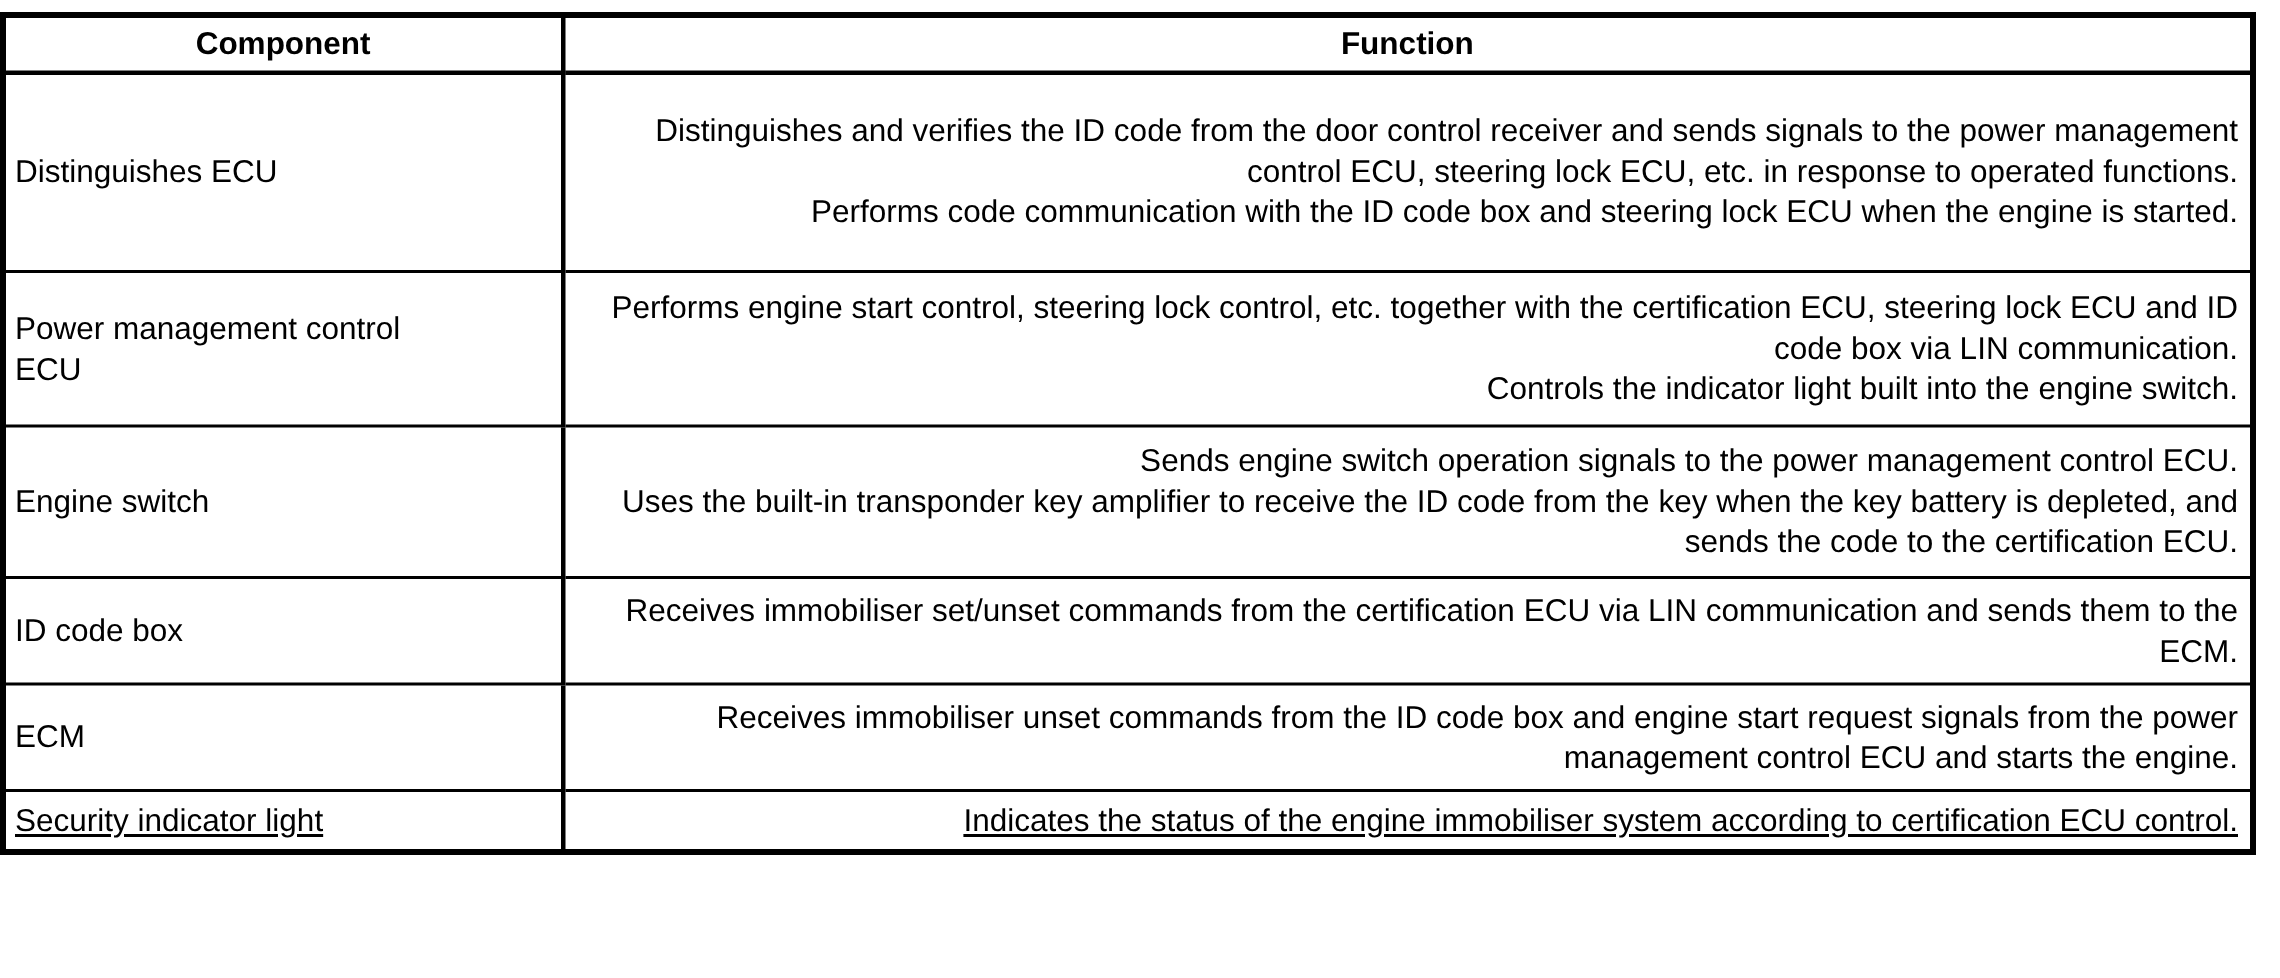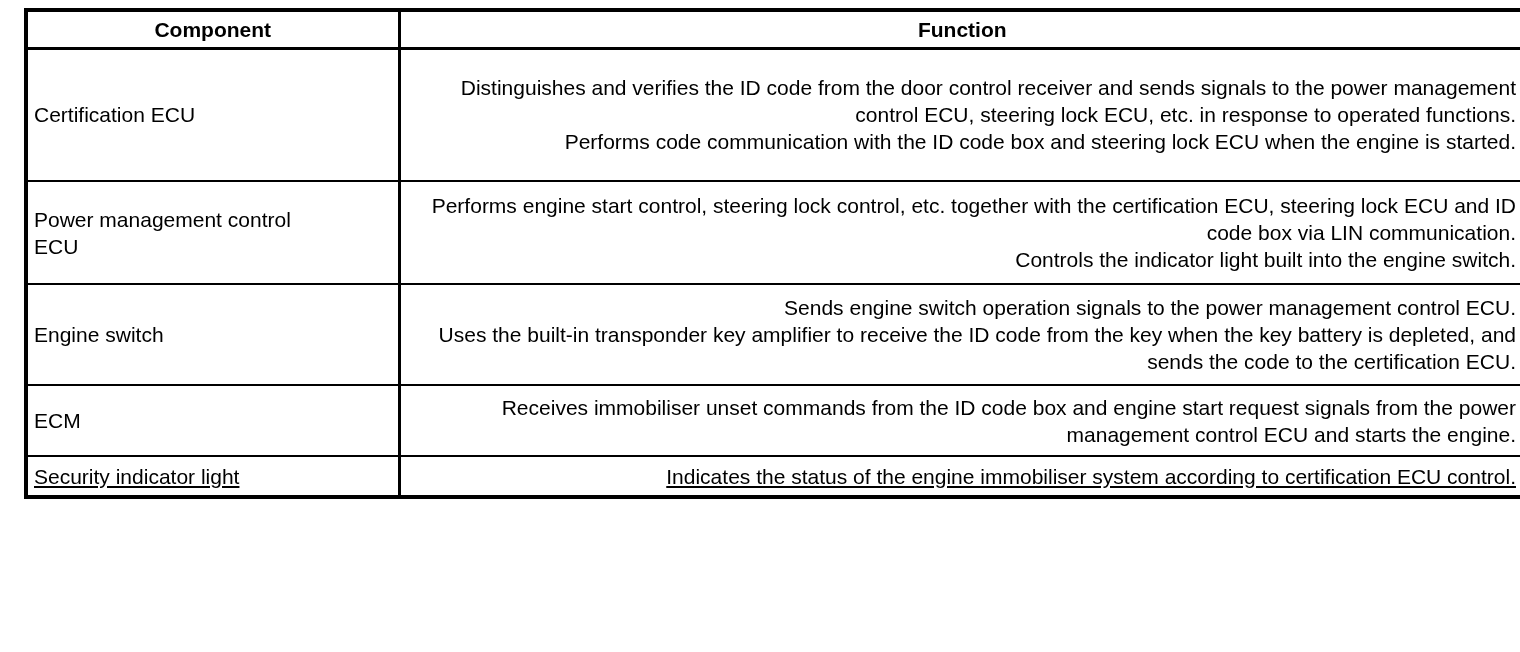--- a/index.html
+++ b/index.html
@@ -5,21 +5,21 @@
   html, body {
     margin: 0;
     background: #ffffff;
     font-family: "Liberation Sans", "DejaVu Sans", sans-serif;
     color: #000000;
   }
   * { box-sizing: border-box; }
   .page {
     width: 1520px;
     height: 652px;
-    padding: 8px 10px 6px 24px;
+    padding: 8px 10px 6px 0;
     background: #ffffff;
     overflow: hidden;
   }
   table.spec-table {
     width: 1500px;
     border-collapse: collapse;
     table-layout: fixed;
     border: 4px solid #000000;
     background: #ffffff;
   }
@@ -73,40 +73,46 @@
       <col class="col-function">
     </colgroup>
     <thead>
       <tr>
         <th>Component</th>
         <th>Function</th>
       </tr>
     </thead>
     <tbody id="table-body">
         <tr data-row-index="0">
-    <td class="component-cell">Certification ECU</td>
+    <td class="component-cell">Distinguishes ECU</td>
     <td class="function-cell">
             <div class="function-line">Distinguishes and verifies the ID code from the door control receiver and sends signals to the power management control ECU, steering lock ECU, etc. in response to operated functions.</div>
             <div class="function-line">Performs code communication with the ID code box and steering lock ECU when the engine is started.</div>
           </td>
   </tr>
         <tr data-row-index="1">
     <td class="component-cell">Power management control ECU</td>
     <td class="function-cell">
             <div class="function-line">Performs engine start control, steering lock control, etc. together with the certification ECU, steering lock ECU and ID code box via LIN communication.</div>
             <div class="function-line">Controls the indicator light built into the engine switch.</div>
           </td>
   </tr>
         <tr data-row-index="2">
     <td class="component-cell">Engine switch</td>
     <td class="function-cell">
             <div class="function-line">Sends engine switch operation signals to the power management control ECU.</div>
             <div class="function-line">Uses the built-in transponder key amplifier to receive the ID code from the key when the key battery is depleted, and sends the code to the certification ECU.</div>
           </td>
   </tr>
+        <tr data-row-index="3">
+    <td class="component-cell">ID code box</td>
+    <td class="function-cell">
+            <div class="function-line">Receives immobiliser set/unset commands from the certification ECU via LIN communication and sends them to the ECM.</div>
+          </td>
+  </tr>
         <tr data-row-index="4">
     <td class="component-cell">ECM</td>
     <td class="function-cell">
             <div class="function-line">Receives immobiliser unset commands from the ID code box and engine start request signals from the power management control ECU and starts the engine.</div>
           </td>
   </tr>
         <tr data-row-index="6">
     <td class="component-cell">Security indicator light</td>
     <td class="function-cell">
             <div class="function-line">Indicates the status of the engine immobiliser system according to certification ECU control.</div>

